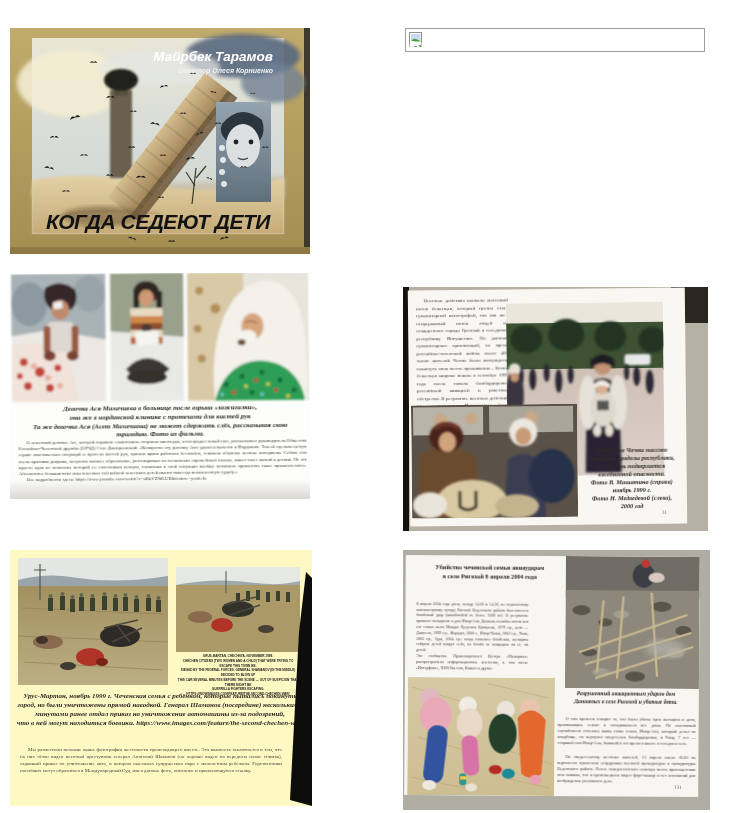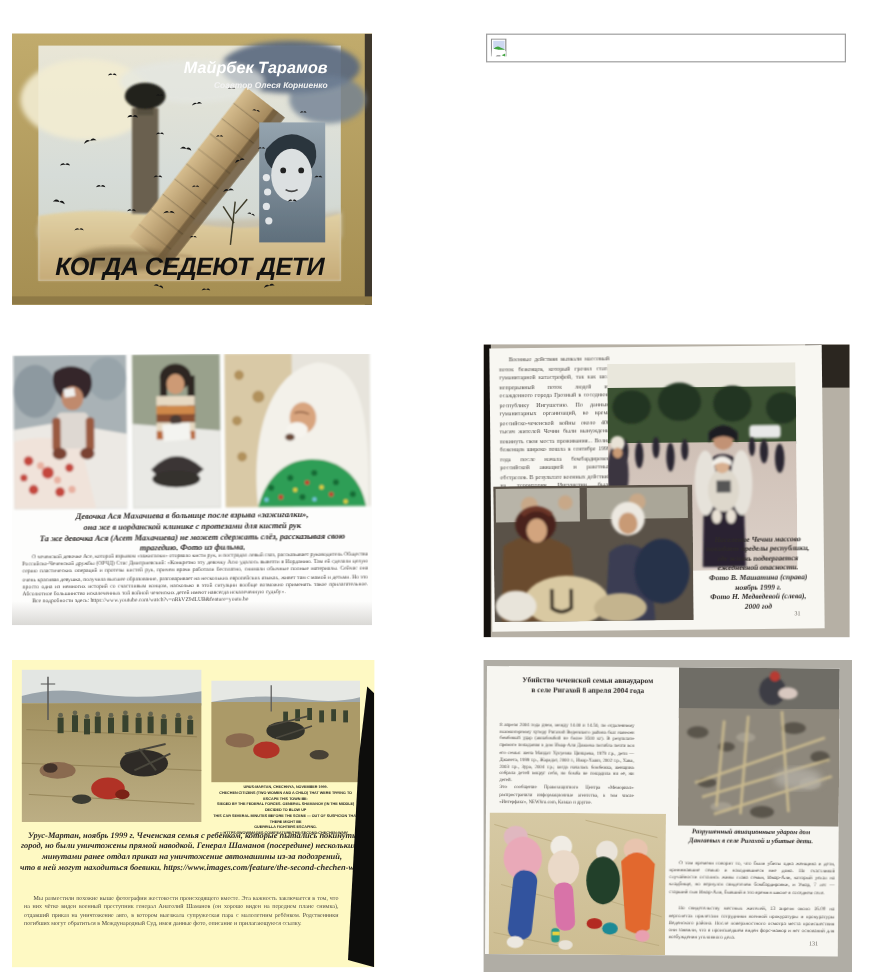--- a/index.html
+++ b/index.html
@@ -14,21 +14,21 @@
   .tiny{font-family:"Liberation Serif",serif;color:#4a4642;text-align:justify;
         filter:blur(.25px);white-space:normal;}
   .tiny .ind{text-indent:8px;}
   .pgnum{font-family:"Liberation Serif",serif;color:#6b6660;}
   
   #cover{left:10px;top:28px;width:300px;height:226px;background:#b6a263;text-decoration:underline;}
   
   #broken{left:405px;top:28px;width:298px;height:22px;background:#fff;border:1px solid #9f9f9f;}
   #broken .bi{position:absolute;left:3px;top:3px;}
   
-  #spread{left:10px;top:295px;width:300px;height:226px;background:#fdfdfc;}
+  #spread{left:10px;top:273px;width:300px;height:226px;background:#fdfdfc;}
   #spread .tilt{position:absolute;left:0;top:0;width:300px;height:226px;transform:rotate(-.5deg);}
   #spread .shade{position:absolute;left:0;bottom:0;width:300px;height:20px;
       background:linear-gradient(to bottom,rgba(0,0,0,0),rgba(90,85,75,.22));}
   
   #refpage{left:403px;top:287px;width:305px;height:244px;background:#b6b0a5;}
   #refpage .blackstrip{position:absolute;left:0;top:0;width:6px;height:244px;background:#14110e;}
   #refpage .darkcorner{position:absolute;left:268px;top:0;width:37px;height:36px;background:#2b2620;}
   #refpage .page{position:absolute;left:6px;top:2px;width:277px;height:236px;background:#f8f7f2;
       transform:rotate(-.6deg);}
   

